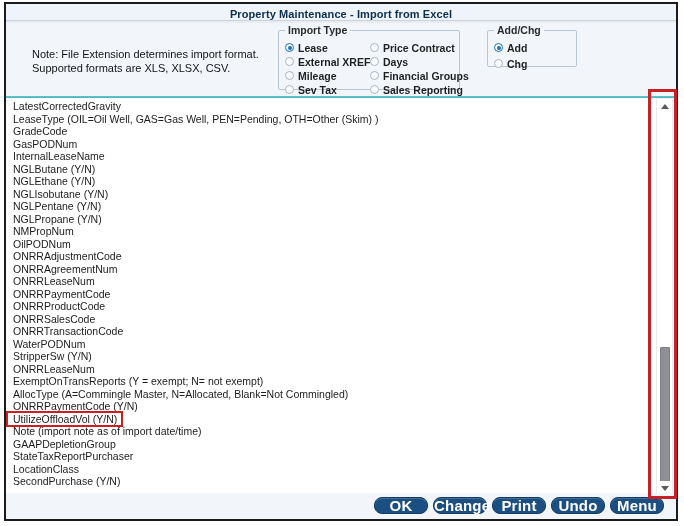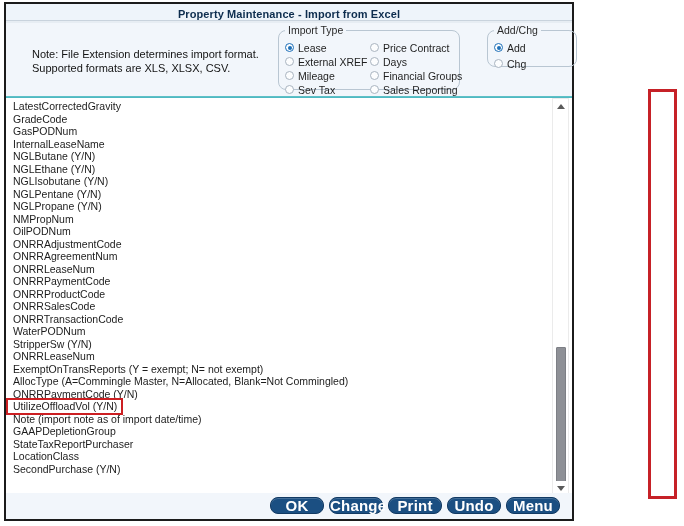--- a/index.html
+++ b/index.html
@@ -19,21 +19,21 @@
     overflow: hidden;
     background: #ffffff;
     box-sizing: border-box;
   }
 
   
   .window-frame {
     position: absolute;
     left: 4px;
     top: 2px;
-    width: 570px;
+    width: 674px;
     height: 519px;
     border: 2px solid #1b1b1b;
     background: #f1f6fb;
     box-sizing: border-box;
   }
 
   
   .titlebar {
     position: absolute;
     left: 0px;
@@ -83,23 +83,24 @@
     font-weight: normal;
     color: #141414;
     line-height: 14px;
     white-space: nowrap;
   }
 
   
   .fieldset {
     position: absolute;
     border: 1px solid #b9c6d2;
-    border-radius: 8px;
+    border-radius: 2px;
     background: transparent;
     box-sizing: border-box;
+    font-weight: bold;
   }
   .fieldset-legend {
     position: absolute;
     top: -7px;
     left: 6px;
     padding: 0 3px;
     background: #f2f6fb;
     font-size: 10.5px;
     color: #2a2a2a;
     white-space: nowrap;
@@ -383,20 +384,21 @@
           </div>
         </div>
       </div>
     </div>
 
     <div class="listbox-wrap">
       <div class="listbox-topline"></div>
 
       <div class="list-scroll" id="list-scroll">
           <div class="list-item">LatestCorrectedGravity</div>
+          <div class="list-item">LeaseType (OIL=Oil Well, GAS=Gas Well, PEN=Pending, OTH=Other (Skim) )</div>
           <div class="list-item">GradeCode</div>
           <div class="list-item">GasPODNum</div>
           <div class="list-item">InternalLeaseName</div>
           <div class="list-item">NGLButane (Y/N)</div>
           <div class="list-item">NGLEthane (Y/N)</div>
           <div class="list-item">NGLIsobutane (Y/N)</div>
           <div class="list-item">NGLPentane (Y/N)</div>
           <div class="list-item">NGLPropane (Y/N)</div>
           <div class="list-item">NMPropNum</div>
           <div class="list-item">OilPODNum</div>

